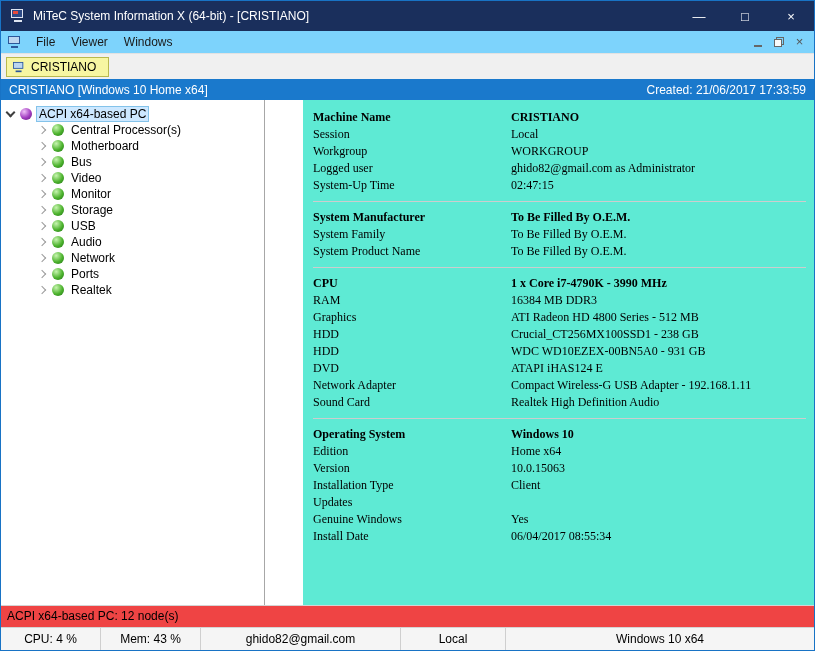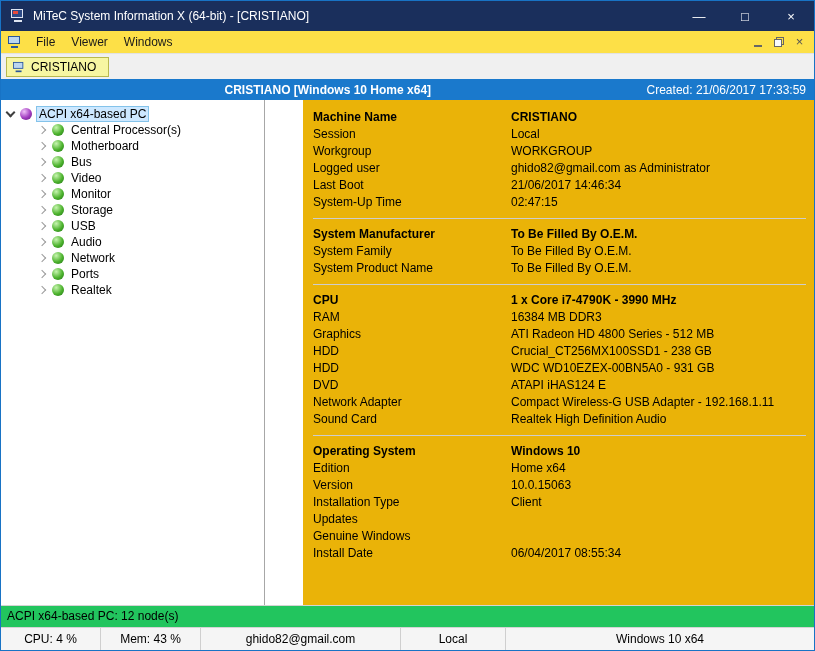--- a/index.html
+++ b/index.html
@@ -11,21 +11,21 @@
   .titlebar{height:30px;background:#1a2f5c;display:flex;align-items:center;color:#fff;flex:0 0 auto;}
   .app-icon{width:16px;height:14px;margin:0 7px 0 9px;position:relative;flex:0 0 auto;}
   .app-icon .screen{position:absolute;left:1px;top:0;width:12px;height:9px;border:1px solid #dfe6f2;background:#2d4a86;}
   .app-icon .screen::after{content:"";position:absolute;left:1px;top:1px;width:5px;height:3px;background:#e84b3c;}
   .app-icon .stand{position:absolute;left:4px;top:11px;width:8px;height:2px;background:#dfe6f2;}
   .title{flex:1;white-space:nowrap;overflow:hidden;font-size:12px;}
   .win-controls{display:flex;height:30px;flex:0 0 auto;}
   .win-btn{width:46px;height:30px;display:flex;align-items:center;justify-content:center;color:#fff;font-size:13px;cursor:default;background:transparent;border:none;}
 
   
-  .menubar{height:23px;background:#fde047;display:flex;align-items:center;border-bottom:1px solid #e2e2e2;flex:0 0 auto;}
+  .menubar{height:23px;background:#7dd3fc;display:flex;align-items:center;border-bottom:1px solid #e2e2e2;flex:0 0 auto;}
   .mdi-icon{width:14px;height:13px;margin:0 6px 0 7px;position:relative;flex:0 0 auto;}
   .mdi-icon .screen{position:absolute;left:0;top:0;width:12px;height:8px;border:1px solid #2b579a;background:#bcd6f0;}
   .mdi-icon .stand{position:absolute;left:3px;top:10px;width:7px;height:2px;background:#2b579a;}
   .menu-item{padding:0 8px;height:22px;line-height:22px;color:#1a1a1a;}
   .menubar-spacer{flex:1;}
   .mdi-controls{display:flex;align-items:center;gap:4px;padding-right:6px;}
   .mdi-btn{width:17px;height:17px;display:flex;align-items:center;justify-content:center;color:#555;background:transparent;border:none;padding:0;}
   .mdi-min-glyph{width:8px;height:2px;background:#666;margin-top:7px;}
   .mdi-restore-glyph{position:relative;width:10px;height:10px;}
   .mdi-restore-glyph::before{content:"";position:absolute;right:0;top:0;width:6px;height:6px;border:1px solid #666;}
@@ -33,46 +33,46 @@
   .mdi-close-glyph{font-size:13px;line-height:10px;color:#555;}
 
   
   .tabbar{height:25px;background:#f0f0f0;display:flex;align-items:center;padding:2px 0 1px 5px;flex:0 0 auto;}
   .tab{height:20px;background:#f7f6a2;border:1px solid #b9b94e;display:flex;align-items:center;padding:0 12px 0 5px;gap:5px;}
   .tab .mdi-icon{margin:0;transform:scale(0.85);}
   .tab-label{color:#000;}
 
   
   .headerbar{height:21px;background:#1a79cc;color:#fff;display:flex;align-items:center;padding:0 8px;flex:0 0 auto;}
-  .header-title{font-weight:bold;flex:1;text-align:center;}
+  .header-title{font-weight:normal;flex:1;}
   .header-created{font-weight:normal;}
 
   
   .main{flex:1;display:flex;background:#fff;min-height:0;gap:38px;}
   .tree{width:264px;flex:0 0 auto;border-right:1px solid #a7a7a7;padding-top:6px;overflow:hidden;background:#fff;}
   .trow{display:flex;align-items:center;height:16px;}
   .trow.child{padding-left:32px;}
   .chev{width:12px;height:12px;margin-left:4px;flex:0 0 auto;position:relative;}
   .chev-down::before{content:"";position:absolute;left:2px;top:1px;width:5px;height:5px;border-right:2px solid #3f3f3f;border-bottom:2px solid #3f3f3f;transform:rotate(45deg);}
   .chev-right::before{content:"";position:absolute;left:2px;top:3px;width:5px;height:5px;border-right:1px solid #9a9a9a;border-top:1px solid #9a9a9a;transform:rotate(45deg);}
   .sphere{width:12px;height:12px;border-radius:50%;margin:0 4px 0 3px;flex:0 0 auto;}
   .sphere.green{background:radial-gradient(circle at 35% 30%, #c8f5b0, #4db32e 55%, #1e7013);}
   .sphere.purple{background:radial-gradient(circle at 35% 30%, #f0c0f8, #a13cc0 55%, #5f1a78);}
   .tlabel{padding:0 3px;line-height:14px;white-space:nowrap;}
   .trow.selected .tlabel{background:#cde8ff;border:1px solid #84c3ea;padding:0 2px;}
 
-  .details{flex:1;padding:9px 8px 0 10px;overflow:hidden;background:#eab308;}
+  .details{flex:1;padding:9px 8px 0 10px;overflow:hidden;background:#5eead4;font-family:Liberation Serif, serif;}
   .drow{display:flex;height:17px;line-height:17px;}
   .drow.bold{font-weight:bold;}
   .dlabel{width:198px;flex:0 0 auto;white-space:nowrap;}
   .dvalue{flex:1;white-space:nowrap;}
   .sep{border-top:1px solid #cdcdcd;margin:7px 0;}
 
   
-  .statusbar{height:22px;border-top:1px solid #d4d4d4;background:#22c55e;line-height:21px;padding-left:6px;flex:0 0 auto;}
+  .statusbar{height:22px;border-top:1px solid #d4d4d4;background:#ef4444;line-height:21px;padding-left:6px;flex:0 0 auto;}
   .bottombar{height:23px;border-top:1px solid #d4d4d4;background:#f5f5f5;display:flex;flex:0 0 auto;}
   .bseg{border-right:1px solid #cfcfcf;display:flex;align-items:center;justify-content:center;white-space:nowrap;height:100%;}
   .bseg:last-child{border-right:none;}
 </style>
 </head>
 <body>
 
 <div class="window">
 
   <div class="titlebar">
@@ -199,24 +199,20 @@
         </div>
         <div class="drow">
           <span class="dlabel">Workgroup</span>
           <span class="dvalue">WORKGROUP</span>
         </div>
         <div class="drow">
           <span class="dlabel">Logged user</span>
           <span class="dvalue">ghido82@gmail.com as Administrator</span>
         </div>
         <div class="drow">
-          <span class="dlabel">Last Boot</span>
-          <span class="dvalue">21/06/2017 14:46:34</span>
-        </div>
-        <div class="drow">
           <span class="dlabel">System-Up Time</span>
           <span class="dvalue">02:47:15</span>
         </div>
         <div class="sep"></div>
         <div class="drow bold">
           <span class="dlabel">System Manufacturer</span>
           <span class="dvalue">To Be Filled By O.E.M.</span>
         </div>
         <div class="drow">
           <span class="dlabel">System Family</span>
@@ -275,20 +271,21 @@
         <div class="drow">
           <span class="dlabel">Installation Type</span>
           <span class="dvalue">Client</span>
         </div>
         <div class="drow">
           <span class="dlabel">Updates</span>
           <span class="dvalue"></span>
         </div>
         <div class="drow">
           <span class="dlabel">Genuine Windows</span>
+          <span class="dvalue">Yes</span>
         </div>
         <div class="drow">
           <span class="dlabel">Install Date</span>
           <span class="dvalue">06/04/2017 08:55:34</span>
         </div>
       </div>
   </div>
 
   <div class="statusbar">
     <span>ACPI x64-based PC: 12 node(s)</span>

